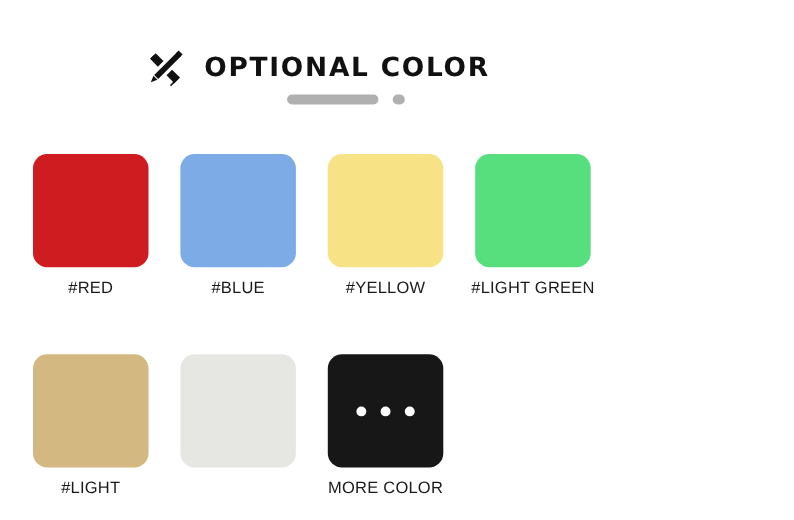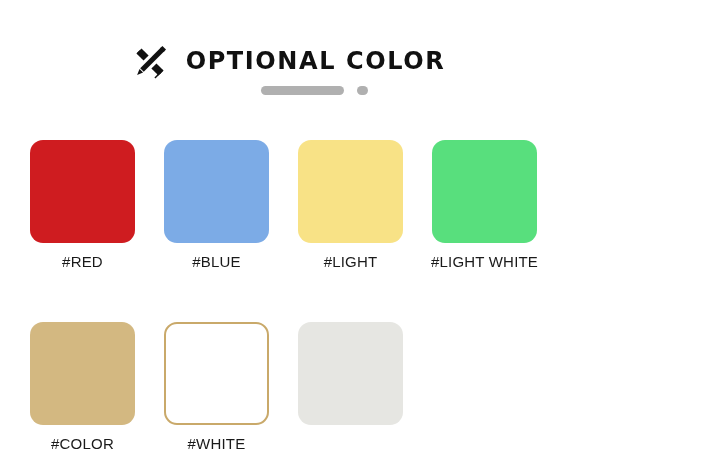--- a/index.html
+++ b/index.html
@@ -162,31 +162,37 @@
     <div class="swatch-cell">
       <div class="swatch" style="background: rgb(207, 28, 32);"></div>
       <div class="swatch-label">#RED</div>
     </div>
     <div class="swatch-cell">
       <div class="swatch" style="background: rgb(124, 171, 230);"></div>
       <div class="swatch-label">#BLUE</div>
     </div>
     <div class="swatch-cell">
       <div class="swatch" style="background: rgb(248, 226, 134);"></div>
-      <div class="swatch-label">#LIGHT</div>
+      <div class="swatch-label">#YELLOW</div>
     </div>
     <div class="swatch-cell">
       <div class="swatch" style="background: rgb(88, 223, 125);"></div>
-      <div class="swatch-label">#LIGHT WHITE</div>
+      <div class="swatch-label">#LIGHT GREEN</div>
     </div>
     <div class="row-gap-spacer"></div>
     <div class="swatch-cell">
       <div class="swatch" style="background: rgb(211, 184, 129);"></div>
-      <div class="swatch-label">#COLOR</div>
-    </div>
-    <div class="swatch-cell">
-      <div class="swatch" style="background: rgb(255, 255, 255); border: 2px solid rgb(201, 169, 106);"></div>
-      <div class="swatch-label">#WHITE</div>
+      <div class="swatch-label">#LIGHT</div>
     </div>
     <div class="swatch-cell">
       <div class="swatch" style="background: rgb(230, 230, 226);"></div>
     </div>
+    <div class="swatch-cell">
+      <div class="swatch" style="background: rgb(23, 23, 23);">
+        <div class="dots">
+          <span class="dot" style="background: rgb(255, 255, 255);"></span>
+          <span class="dot" style="background: rgb(255, 255, 255);"></span>
+          <span class="dot" style="background: rgb(255, 255, 255);"></span>
+        </div>
+      </div>
+      <div class="swatch-label">MORE COLOR</div>
+    </div>
   </div>
 
 </body></html>

